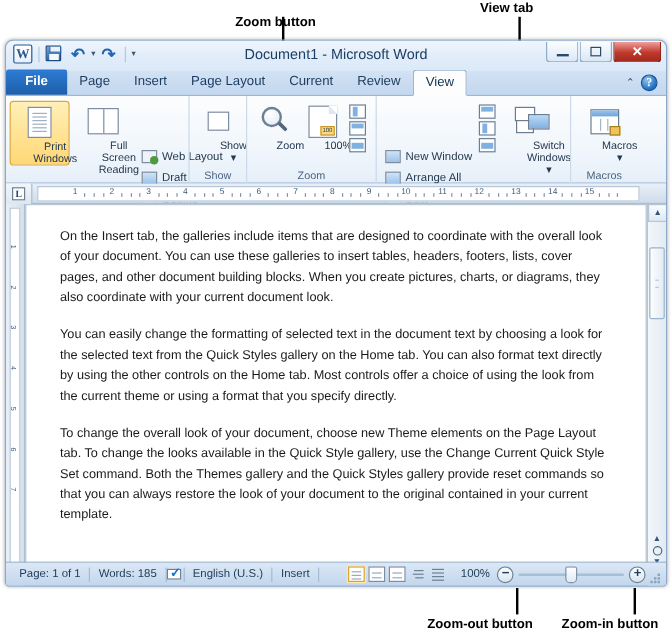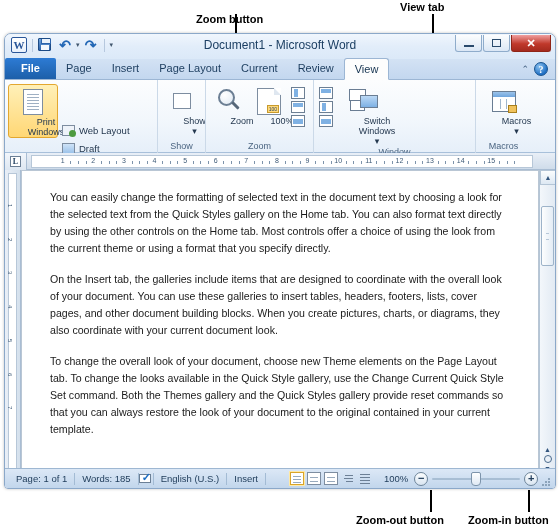--- a/index.html
+++ b/index.html
@@ -488,20 +488,27 @@
                     <i></i>
                     <i></i>
                     <i></i>
                     <i></i>
                   </div>
                 </div>
             </div>
             <div class="lbl">Print</div>
             <div class="lbl">Windows</div>
           </div>
+          <div class="big-btn" style="width:56px;">
+            <div class="glyph">
+              <div class="book ico"></div>
+            </div>
+            <div class="lbl">Full Screen</div>
+            <div class="lbl">Reading</div>
+          </div>
           <div class="small-col">
             <div class="small-btn">
               <span class="mini green"></span>
               <span>Web Layout</span>
             </div>
             <div class="small-btn">
               <span class="mini blue"></span>
               <span>Draft</span>
             </div>
             <div class="small-btn">
@@ -548,20 +555,34 @@
             <div class="win-ico a"></div>
             <div class="win-ico b"></div>
             <div class="win-ico c"></div>
           </div>
         </div>
         <div class="rgroup-title">Zoom</div>
       </div>
 
       <div class="rgroup" style="width:162px;">
         <div class="rgroup-body">
+          <div class="small-col">
+            <div class="small-btn">
+              <span class="mini blue"></span>
+              <span>New Window</span>
+            </div>
+            <div class="small-btn">
+              <span class="mini blue"></span>
+              <span>Arrange All</span>
+            </div>
+            <div class="small-btn">
+              <span class="mini doc"></span>
+              <span>Split</span>
+            </div>
+          </div>
           <div class="icon-col">
             <div class="win-ico b"></div>
             <div class="win-ico a"></div>
             <div class="win-ico c"></div>
           </div>
           <div class="big-btn" style="width:58px;">
             <div class="glyph">
               <div class="stack-ico">
                   <span class="s1"></span>
                   <span class="s3"></span>
@@ -670,22 +691,22 @@
           <div class="vnum" style="top: 101.25px;">3</div>
           <div class="vnum" style="top: 135px;">4</div>
           <div class="vnum" style="top: 168.75px;">5</div>
           <div class="vnum" style="top: 202.5px;">6</div>
           <div class="vnum" style="top: 236.25px;">7</div>
         </div>
 
       <div id="page-scroll">
         <div id="page">
           <div id="page-inner">
+            <p class="para">On the Insert tab, the galleries include items that are designed to coordinate with the overall look of your document. You can use these galleries to insert tables, headers, footers, lists, cover pages, and other document building blocks. When you create pictures, charts, or diagrams, they also coordinate with your current document look.</p>
             <p class="para">You can easily change the formatting of selected text in the document text by choosing a look for the selected text from the Quick Styles gallery on the Home tab. You can also format text directly by using the other controls on the Home tab. Most controls offer a choice of using the look from the current theme or using a format that you specify directly.</p>
-            <p class="para">On the Insert tab, the galleries include items that are designed to coordinate with the overall look of your document. You can use these galleries to insert tables, headers, footers, lists, cover pages, and other document building blocks. When you create pictures, charts, or diagrams, they also coordinate with your current document look.</p>
             <p class="para">To change the overall look of your document, choose new Theme elements on the Page Layout tab. To change the looks available in the Quick Style gallery, use the Change Current Quick Style Set command. Both the Themes gallery and the Quick Styles gallery provide reset commands so that you can always restore the look of your document to the original contained in your current template.</p>
           </div>
         </div>
       </div>
 
       <div id="vscroll">
         <div class="sb-btn">▲</div>
         <div id="vthumb"></div>
         <div class="nav-btns">
           <div>▲</div>

